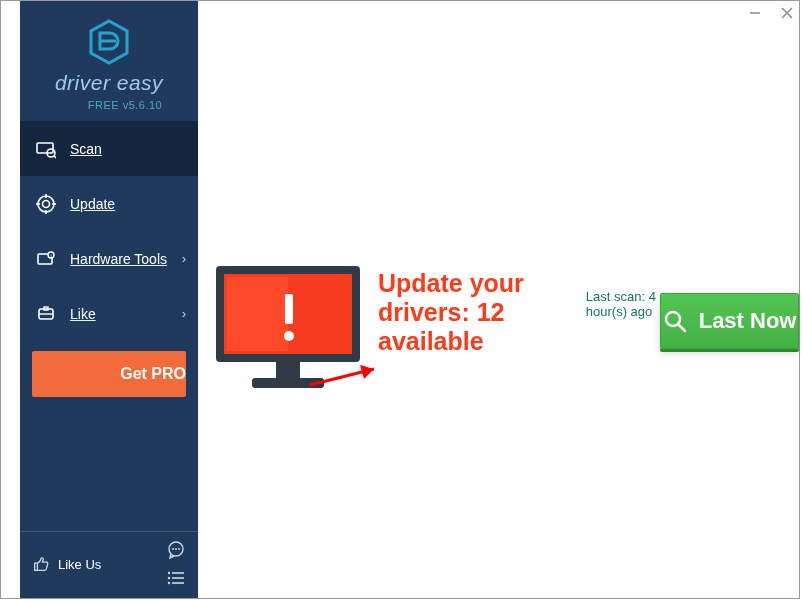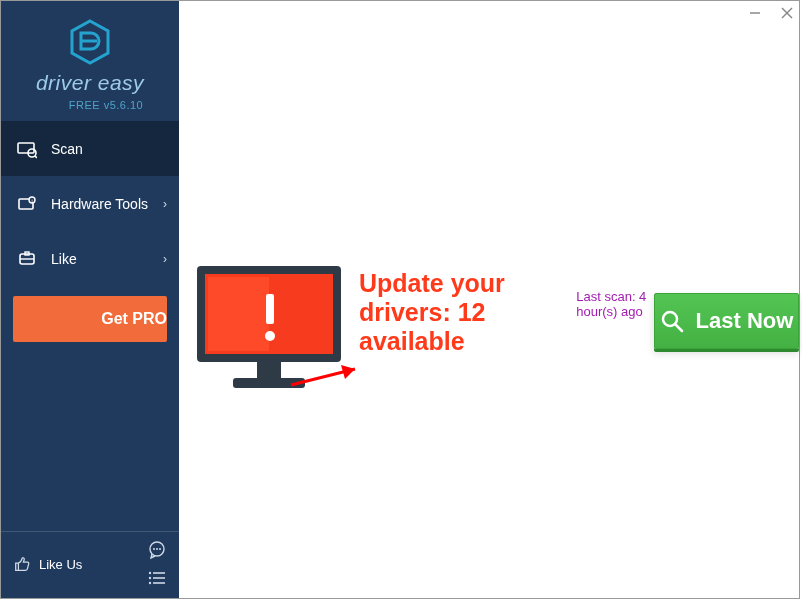--- a/index.html
+++ b/index.html
@@ -35,20 +35,21 @@
   font-size: 14px;
   cursor: pointer;
 }
 .sidebar {
   width: 178px;
   background: #203a5e;
   color: #e8eef7;
   display: flex;
   flex-direction: column;
   position: relative;
+  margin-left: 19px;
 }
 .logo-block {
   padding: 18px 0 10px 0;
   text-align: center;
 }
 .logo-block svg { display: block; margin: 0 auto 6px auto; }
 .brand {
   font-size: 21px;
   font-style: italic;
   font-weight: 400;
@@ -64,20 +65,21 @@
 }
 .nav { flex: 0 0 auto; }
 .nav-item {
   display: flex;
   align-items: center;
   height: 55px;
   padding: 0 14px;
   cursor: pointer;
   position: relative;
   border-top: 1px solid rgba(0,0,0,0);
+  text-decoration: underline;
 }
 .nav-item.active {
   background: #14273f;
 }
 .nav-item .icon {
   width: 24px;
   display: flex;
   align-items: center;
   justify-content: center;
 }
@@ -137,21 +139,21 @@
 .monitor-wrap {
   margin-top: 74px;
 }
 .headline {
   color: #ff3a1a;
   font-size: 25px;
   font-weight: 700;
   margin-top: 26px;
 }
 .subline {
-  color: #a21caf;
+  color: #0f766e;
   font-size: 13px;
   margin-top: 8px;
 }
 .scan-btn {
   margin-top: 42px;
   width: 260px;
   height: 56px;
   background: linear-gradient(#53c553, #43b143);
   border: 1px solid #3aa33a;
   color: #fff;
@@ -206,20 +208,33 @@
         <span class="icon">
           <svg width="20" height="20" viewBox="0 0 20 20">
               <rect x="1" y="4" width="16" height="10" rx="1" fill="none" stroke="#fff" stroke-width="1.6"></rect>
               <circle cx="15" cy="14" r="4" fill="none" stroke="#fff" stroke-width="1.6"></circle>
               <line x1="18" y1="17" x2="20" y2="19" stroke="#fff" stroke-width="1.6"></line>
             </svg>
         </span>
         <span class="label">Scan</span>
       </div>
 
+      <div class="nav-item">
+        <span class="icon">
+          <svg width="20" height="20" viewBox="0 0 20 20">
+              <circle cx="10" cy="10" r="8" fill="none" stroke="#fff" stroke-width="1.6"></circle>
+              <circle cx="10" cy="10" r="3.5" fill="none" stroke="#fff" stroke-width="1.6"></circle>
+              <line x1="10" y1="0" x2="10" y2="4" stroke="#fff" stroke-width="1.6"></line>
+              <line x1="10" y1="16" x2="10" y2="20" stroke="#fff" stroke-width="1.6"></line>
+              <line x1="0" y1="10" x2="4" y2="10" stroke="#fff" stroke-width="1.6"></line>
+              <line x1="16" y1="10" x2="20" y2="10" stroke="#fff" stroke-width="1.6"></line>
+            </svg>
+        </span>
+        <span class="label">Update</span>
+      </div>
 
       <div class="nav-item">
         <span class="icon">
           <svg width="20" height="20" viewBox="0 0 20 20">
               <rect x="2" y="5" width="14" height="10" rx="1" fill="none" stroke="#fff" stroke-width="1.6"></rect>
               <circle cx="15" cy="6" r="3" fill="#203a5e" stroke="#fff" stroke-width="1.4"></circle>
               <text x="15" y="8.5" text-anchor="middle" font-size="5" fill="#fff">i</text>
             </svg>
         </span>
         <span class="label">Hardware Tools</span>

